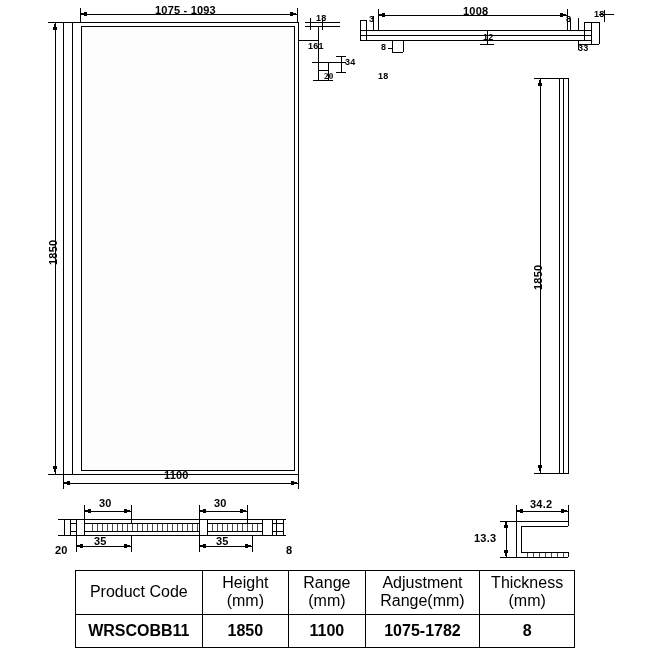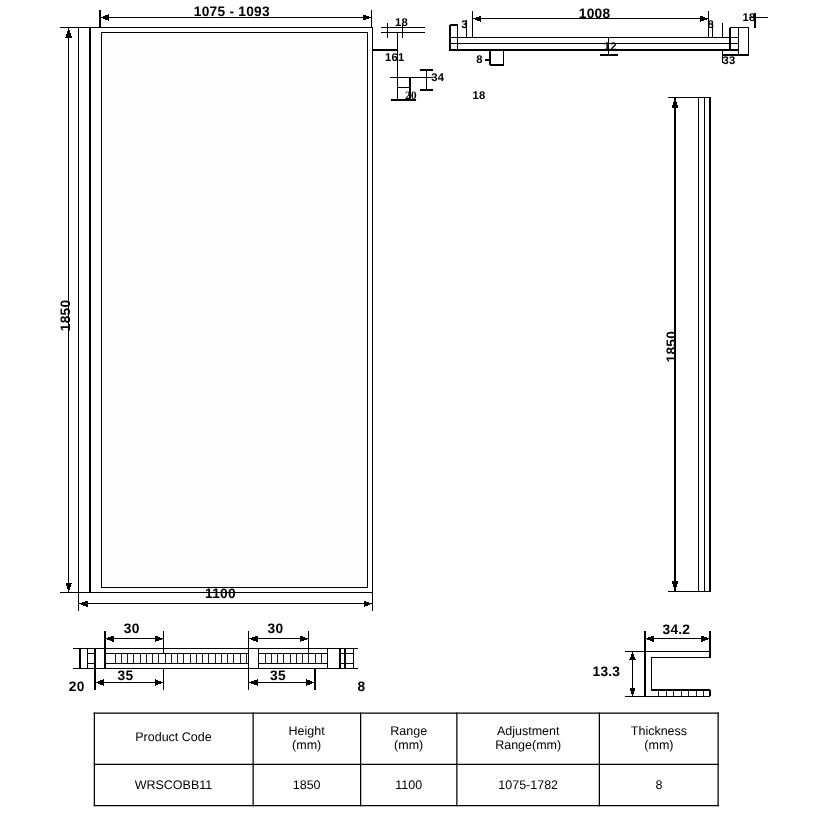--- a/index.html
+++ b/index.html
@@ -21,26 +21,26 @@
     line-height:1;
   }
   .lbl.sm{font-size:9px;font-weight:700;}
   .rot{transform:rotate(-90deg);transform-origin:left top;}
   
   .spec-table{
     position:absolute;
     left:75px;top:570px;
     width:500px;
     border-collapse:collapse;
-    font-size:10px;
+    font-size:16px;
   }
   .spec-table th,.spec-table td{
     border:1px solid #000;
     text-align:center;
-    font-weight:400;
+    font-weight:700;
     padding:3px 2px;
   }
   .spec-table th{font-weight:400;}
   .spec-table thead th{height:34px;line-height:1.15;}
   .spec-table tbody td{height:26px;}
   svg{display:block;}
 </style>
 </head>
 <body>
 

